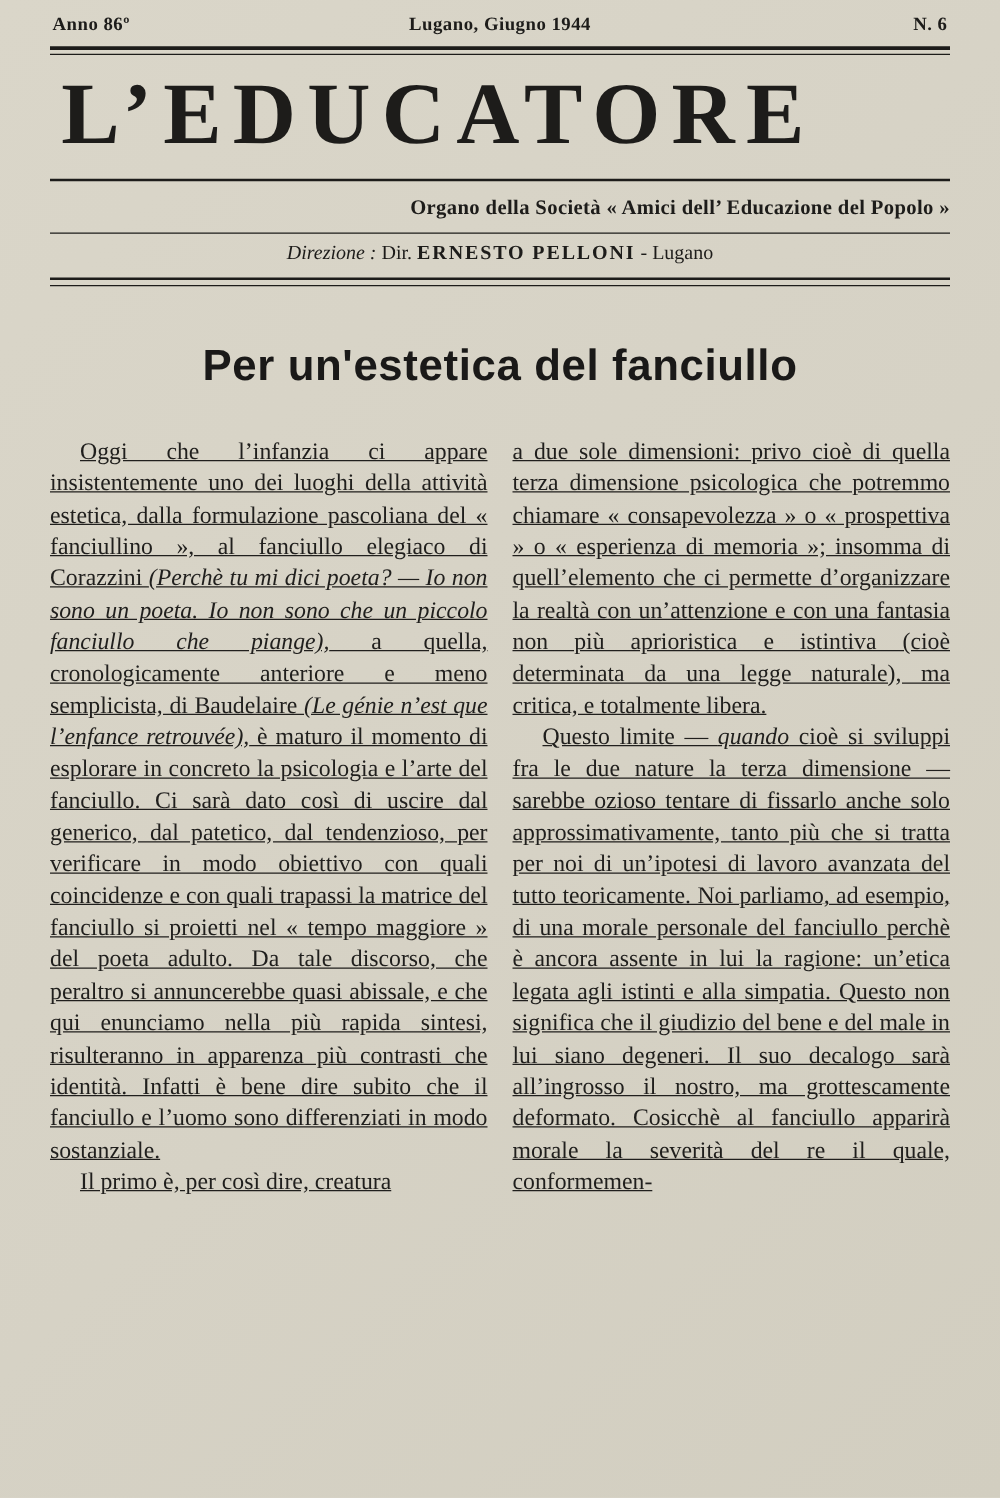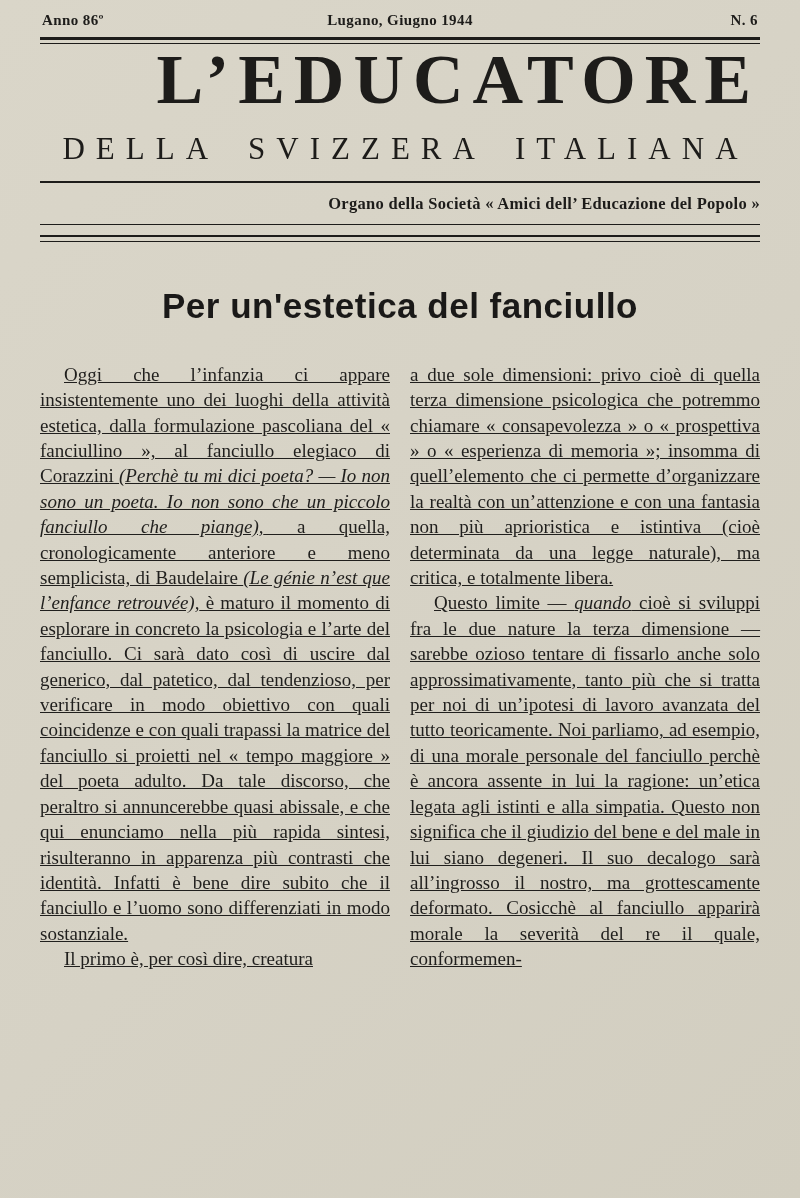--- a/index.html
+++ b/index.html
@@ -38,22 +38,22 @@
     border-top:3px solid var(--ink);
     border-bottom:1px solid var(--ink);
   }
   .rule-double.thin-pair{
     height:7px;
     border-top:2px solid var(--ink);
     border-bottom:1px solid var(--ink);
     margin-top:10px;
   }
   .publication-title{
-    margin-top:0;
-    text-align:right;
+    margin-top:12px;
+    text-align:left;
     font-size:70px;
     line-height:1.04;
     font-weight:bold;
     letter-spacing:9px;
     padding-left:9px; 
     white-space:nowrap;
   }
   .publication-subtitle{
     margin-top:14px;
     text-align:center;
@@ -125,29 +125,29 @@
   <header>
     <div class="issue-line">
       <span class="left">Anno 86º</span>
       <span class="center">Lugano, Giugno 1944</span>
       <span class="right">N. 6</span>
     </div>
 
     <div class="rule-double"></div>
 
     <h1 class="publication-title">L’EDUCATORE</h1>
-    <h2 class="publication-subtitle">DELLA SVIZZERA ITALIANA</h2>
 
     <div class="rule"></div>
 
     <p class="organ-line">Organo della Società « Amici dell’ Educazione del Popolo »</p>
 
 
     <div class="rule hair"></div>
 
+    <p class="direction-line"><span class="it">Direzione :</span><span> Dir. </span><span class="spaced">ERNESTO PELLONI</span><span> - Lugano</span></p>
 
     <div class="rule-double thin-pair"></div>
   </header>
 
   <main>
     <h3 class="article-title">Per un'estetica del fanciullo</h3>
 
     <div class="columns">
       <div class="col">
           <p class="body-p indent"><span>Oggi che l’infanzia ci appare insistentemente uno dei luoghi della attività estetica, dalla formulazione pascoliana del « fanciullino », al fanciullo elegiaco di Corazzini </span><span class="it">(Perchè tu mi dici poeta? — Io non sono un poeta. Io non sono che un piccolo fanciullo che piange),</span><span> a quella, cronologicamente anteriore e meno semplicista, di Baudelaire </span><span class="it">(Le génie n’est que l’enfance retrouvée),</span><span> è maturo il momento di esplorare in concreto la psicologia e l’arte del fanciullo. Ci sarà dato così di uscire dal generico, dal patetico, dal tendenzioso, per verificare in modo obiettivo con quali coincidenze e con quali trapassi la matrice del fanciullo si proietti nel « tempo maggiore » del poeta adulto. Da tale discorso, che peraltro si annuncerebbe quasi abissale, e che qui enunciamo nella più rapida sintesi, risulteranno in apparenza più contrasti che identità. Infatti è bene dire subito che il fanciullo e l’uomo sono differenziati in modo sostanziale.</span></p>

